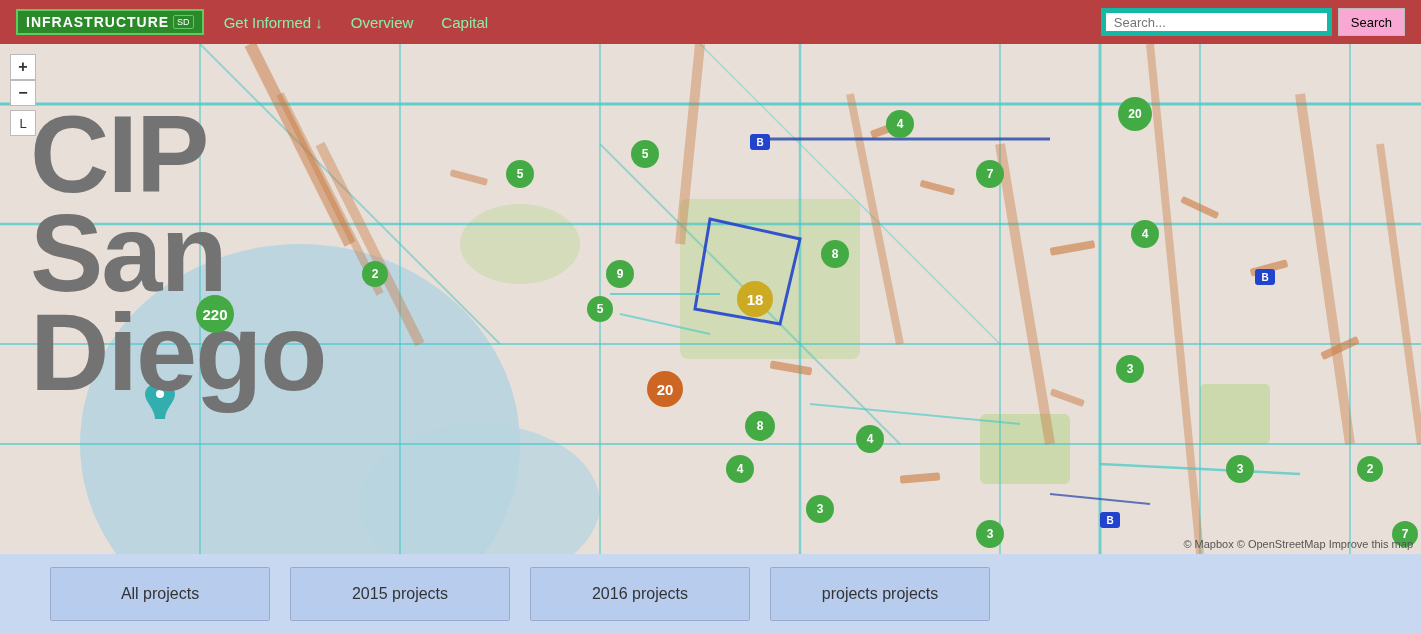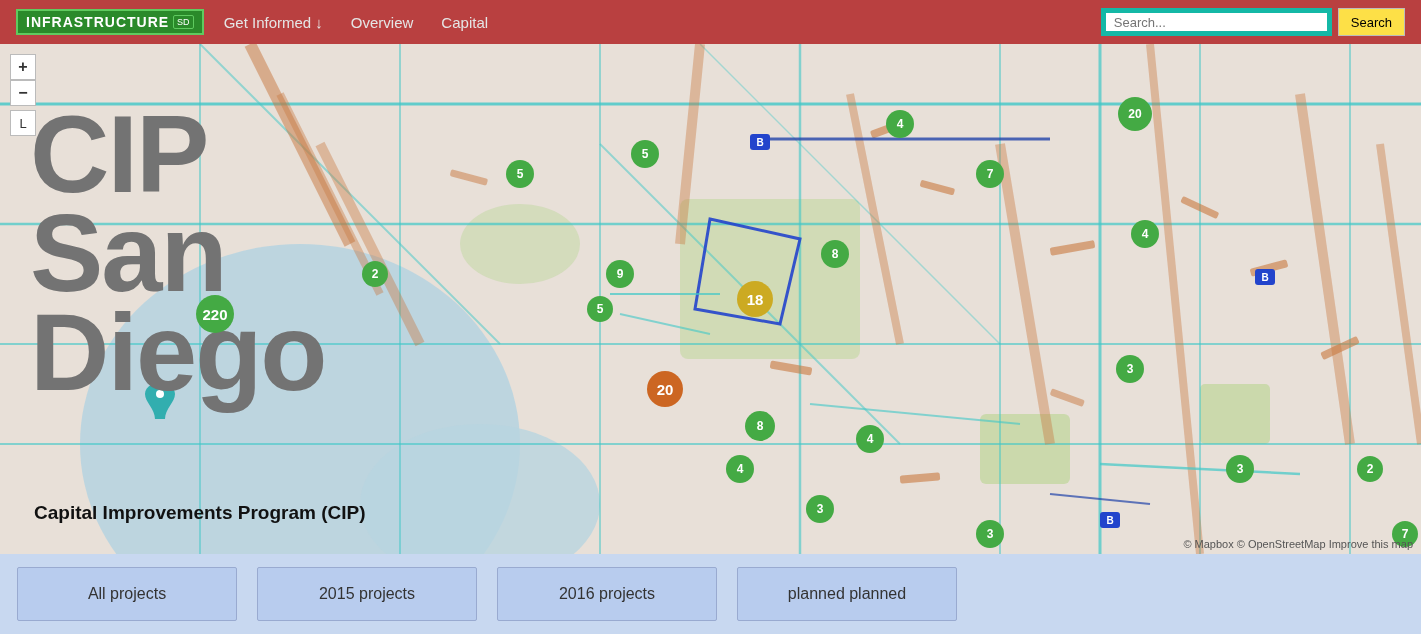--- a/index.html
+++ b/index.html
@@ -33,21 +33,21 @@
     }
     #logo-badge {
       background: #2a8a2a;
       border: 1px solid #5fca5f;
       color: white;
       font-size: 9px;
       padding: 1px 3px;
       border-radius: 2px;
     }
     .nav-item {
-      color: #e5e5e5;
+      color: #86efac;
       font-size: 15px;
       margin-right: 28px;
       cursor: pointer;
       text-decoration: none;
       display: flex;
       align-items: flex-start;
       gap: 4px;
     }
     #search-area {
       margin-left: auto;
@@ -60,21 +60,21 @@
       height: 28px;
       border: 5px solid #14b8a6;
       padding: 0 8px;
       font-size: 13px;
       background: white;
       color: #999;
     }
     #search-button {
       height: 28px;
       padding: 0 12px;
-      background: #fde047;
+      background: #f9a8d4;
       border: 1px solid #bbb;
       font-size: 13px;
       cursor: pointer;
     }
 
     
     #map-container {
       position: absolute;
       top: 44px;
       left: 0; right: 0;
@@ -180,21 +180,21 @@
     
     #bottom-tabs {
       position: absolute;
       bottom: 0;
       left: 0; right: 0;
       height: 80px;
       background: #c8d8f0;
       display: flex;
       align-items: center;
       justify-content: flex-start;
-      padding: 10px 17px;
+      padding: 10px 50px;
       gap: 20px;
       z-index: 100;
     }
     .tab-btn {
       background: #b8ccee;
       border: 1px solid #99aad0;
       color: #333;
       font-size: 16px;
       padding: 0 20px;
       height: 54px;
@@ -313,21 +313,20 @@
     <circle cx="885" cy="540" r="14" fill="#8b4513"></circle>
     <text x="885" y="545" text-anchor="middle" fill="white" font-size="14">🦅</text>
   </svg>
 
   <div id="map-title">
     <div>CIP</div>
     <div>San</div>
     <div>Diego</div>
   </div>
 
-  <div id="map-subtitle">Capital Improvements Program (CIP)</div>
 
   <div id="zoom-controls">
     <div class="zoom-btn">+</div>
     <div class="zoom-btn">−</div>
     <div id="zoom-l">L</div>
   </div>
 
   <div id="clusters-container">
       <div class="cluster cluster-green" style="width: 34px; height: 34px; left: 1135px; top: 70px; font-size: 12px;">20</div>
       <div class="cluster cluster-green" style="width: 28px; height: 28px; left: 900px; top: 80px; font-size: 12px;">4</div>
@@ -355,14 +354,14 @@
 
   <div id="attribution">
     <span>© Mapbox © OpenStreetMap Improve this map</span>
   </div>
 </div>
 
 <div id="bottom-tabs">
   <button class="tab-btn">All projects</button>
   <button class="tab-btn">2015 projects</button>
   <button class="tab-btn">2016 projects</button>
-  <button class="tab-btn">planned planned</button>
+  <button class="tab-btn">projects projects</button>
 </div>
 
 </body></html>

